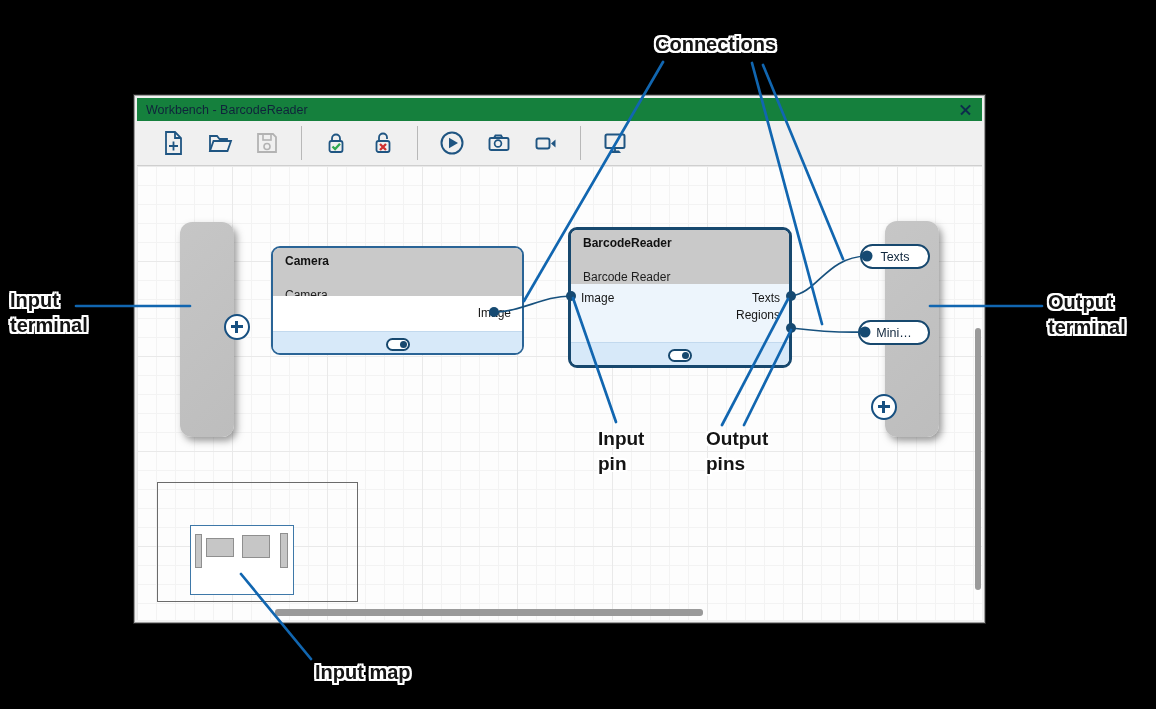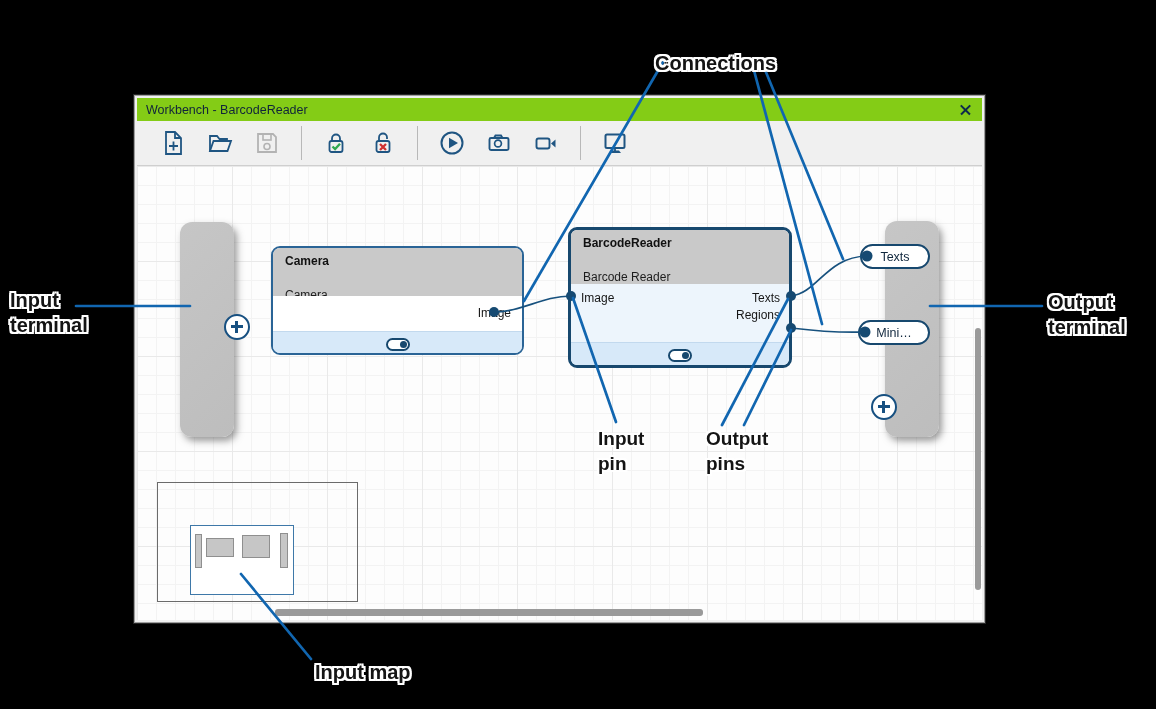--- a/index.html
+++ b/index.html
@@ -3,21 +3,21 @@
 <meta charset="utf-8">
 <style>
   html,body{margin:0;padding:0;background:#000;}
   #stage{position:relative;width:1156px;height:709px;background:#000;overflow:hidden;
          font-family:"Liberation Sans",sans-serif;}
 
   
   .window{position:absolute;left:134px;top:95px;width:851px;height:528px;
           box-sizing:border-box;background:#f0f0f0;border:1px solid #9f9f9f;
           padding:2px;z-index:1;box-shadow:0 0 0 1px rgba(255,255,255,.15);}
-  .titlebar{position:relative;height:23px;background:#84cc16;display:flex;align-items:center;}
+  .titlebar{position:relative;height:23px;background:#15803d;display:flex;align-items:center;}
   .titlebar .title{font-size:12.5px;color:#10233b;padding-left:9px;}
   .close-btn{position:absolute;right:9px;top:4px;width:15px;height:15px;cursor:default;}
   .close-btn:before,.close-btn:after{content:"";position:absolute;left:1px;top:7px;width:13px;height:1.6px;
       background:#0d2b4c;}
   .close-btn:before{transform:rotate(45deg);} .close-btn:after{transform:rotate(-45deg);}
   .toolbar{height:45px;background:#f0f0f0;border-bottom:1px solid #cfcfcf;
            display:flex;align-items:center;gap:21px;padding-left:23px;box-sizing:border-box;}
   .tool{width:26px;height:26px;flex:0 0 auto;}
   .tsep{width:1px;height:34px;background:#b8b8b8;flex:0 0 auto;}
 
@@ -85,21 +85,21 @@
   .hscroll{position:absolute;left:275px;top:609px;width:428px;height:7px;background:#9a9a9a;
     border-radius:3px;z-index:3;}
 
   
   #overlay{position:absolute;left:0;top:0;z-index:6;pointer-events:none;}
 
   
   .callout{position:absolute;z-index:7;font-size:20px;font-weight:600;color:#141414;line-height:25px;
     text-shadow:-2px -2px 0 #fff,2px -2px 0 #fff,-2px 2px 0 #fff,2px 2px 0 #fff,
                 0 -2px 0 #fff,0 2px 0 #fff,-2px 0 0 #fff,2px 0 0 #fff;}
-  #lbl-connections{left:655px;top:51px;}
+  #lbl-connections{left:655px;top:32px;}
   #lbl-input-terminal{left:10px;top:288px;}
   #lbl-output-terminal{left:1048px;top:290px;}
   #lbl-input-pin{left:598px;top:426px;font-size:19px;}
   #lbl-output-pins{left:706px;top:426px;font-size:19px;}
   #lbl-mini-map{left:315px;top:660px;}
 </style>
 </head>
 <body>
 
 <div id="stage">

